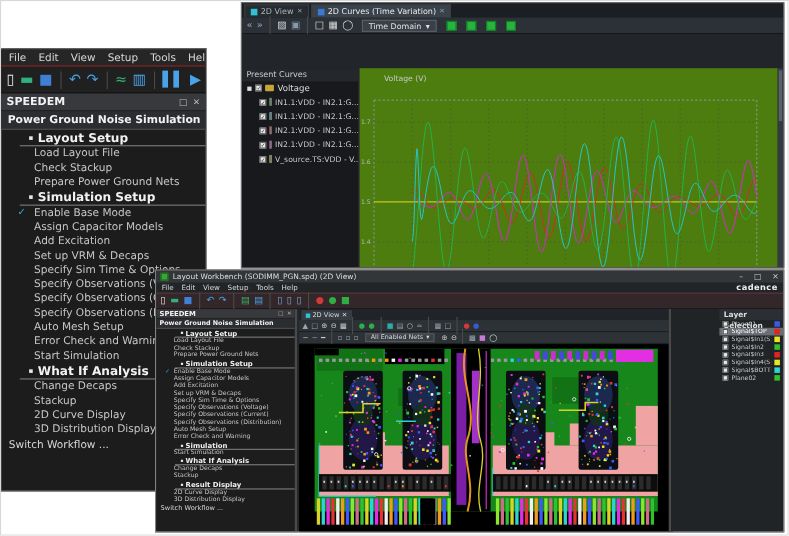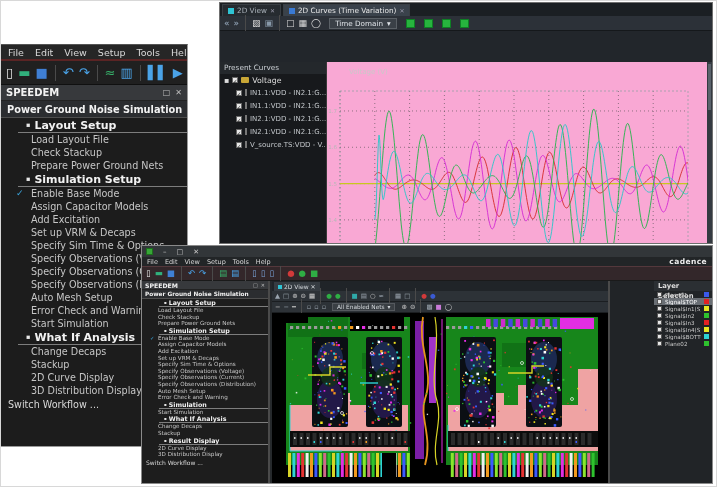--- a/index.html
+++ b/index.html
@@ -52,21 +52,21 @@
                  color:#dfe3e8; font-size:7.2px; padding:0 5px; margin-left:4px; }
   .green-toggle { width:9px; height:9px; background:#27b43e; border:1px solid #0e7f24; display:inline-block; margin-left:5px; }
   .cw-body { position:absolute; top:28px; left:0; right:0; bottom:0;margin-top:31px; }
   .cw-sidebar { position:absolute; left:0; top:0; width:107px; bottom:0; background:#17191c; border-right:1px solid #3a3a3a; }
   .cw-side-title { height:12px; line-height:12px; background:#24282c; color:#c9ced3; font-size:7.3px; padding-left:4px; }
   .ct-root { height:12px; display:flex; align-items:center; gap:3px; padding-left:4px; color:#dcdcdc; font-size:7.8px; }
   .ct-item { height:13px; display:flex; align-items:center; gap:3px; padding-left:16px; color:#c3c7cb; font-size:7px; white-space:nowrap; overflow:hidden; }
   .mini-check { width:6px; height:6px; background:#e8e8e8; border:1px solid #666; font-size:5px; line-height:6px; color:#222; text-align:center; }
   .mini-folder { width:8px; height:6px; background:#c8a636; border-radius:1px; }
   .curve-chip { width:7px; height:7px; border:1px solid #777; }
-  .cw-plot { position:absolute; left:107px; right:5px; top:0; bottom:0; background:#f9a8d4; }
+  .cw-plot { position:absolute; left:107px; right:5px; top:0; bottom:0; background:#4d7c0f; }
   .cw-scroll { position:absolute; right:0; top:0; width:5px; bottom:0; background:#343a41; }
   .cw-scroll .thumb { position:absolute; top:2px; left:1px; width:3px; height:46px; background:#5a636c; }
 
   
   #lw-window { position:absolute; left:140px; top:244px; width:572px; height:239px; background:#26292c;
                border:1px solid #8a8a8a; z-index:3; overflow:hidden; }
   .lw-titlebar { height:11px; background:#323639; display:flex; align-items:center; padding:0 4px; gap:4px; }
   .lw-appicon { width:7px; height:7px; background:#37a637; border:1px solid #1d6e1d; }
   .lw-title { flex:1; font-size:6.8px; color:#dddddd; white-space:nowrap; overflow:hidden; }
   .lw-ctrl { font-size:7px; color:#c9c9c9; margin-left:6px; }
@@ -270,20 +270,21 @@
       </div>
       <div class="cw-scroll">
           <div class="thumb"></div>
         </div>
     </div>
   </div>
 
   <div id="lw-window">
     <div class="lw-titlebar">
       <span class="lw-appicon"></span>
+      <span class="lw-title">Layout Workbench (SODIMM_PGN.spd) (2D View)</span>
       <span class="lw-ctrl">–</span>
       <span class="lw-ctrl">□</span>
       <span class="lw-ctrl">✕</span>
     </div>
     <div class="lw-menurow">
       <span id="lw-menu-items" style="display:flex;gap:7px;">
           <span class="menu-item" style="font-size: 6.5px;">File</span>
           <span class="menu-item" style="font-size: 6.5px;">Edit</span>
           <span class="menu-item" style="font-size: 6.5px;">View</span>
           <span class="menu-item" style="font-size: 6.5px;">Setup</span>

